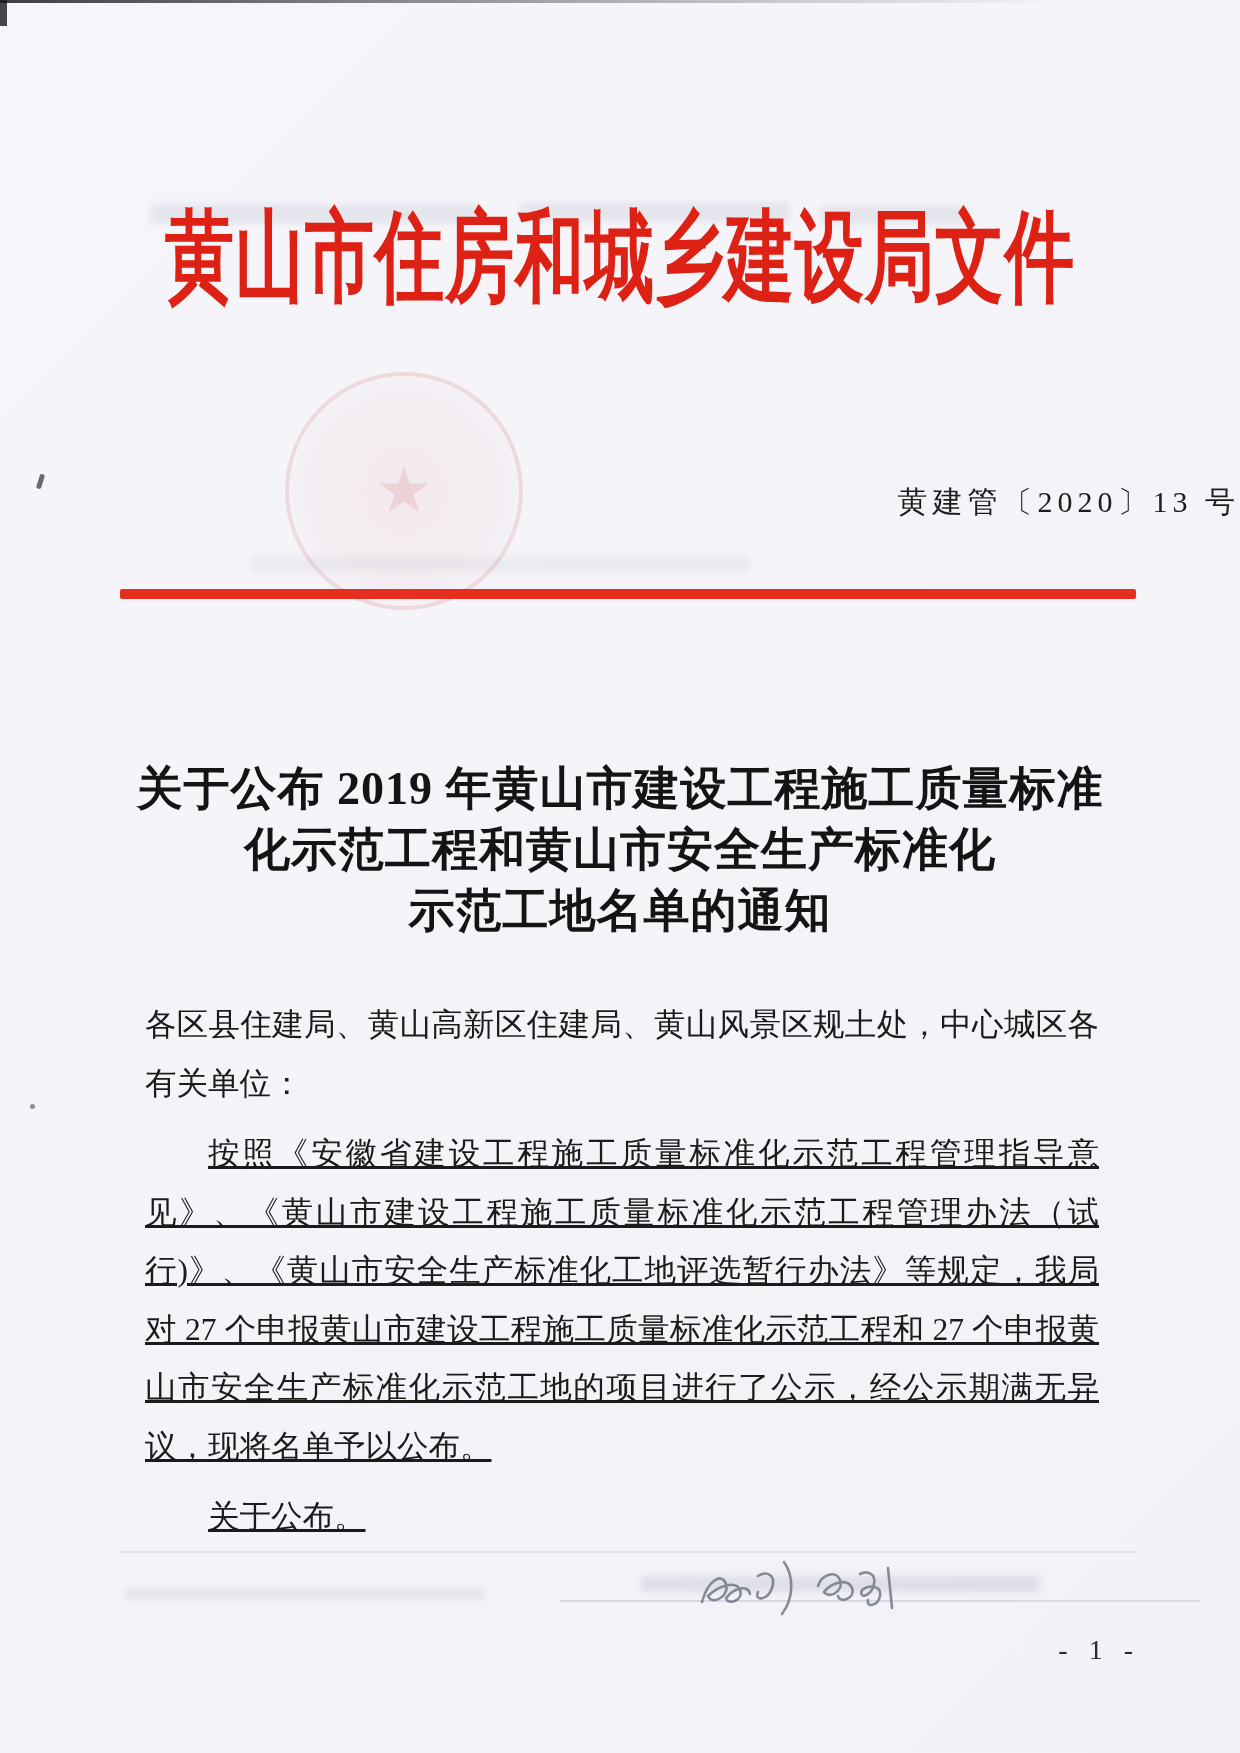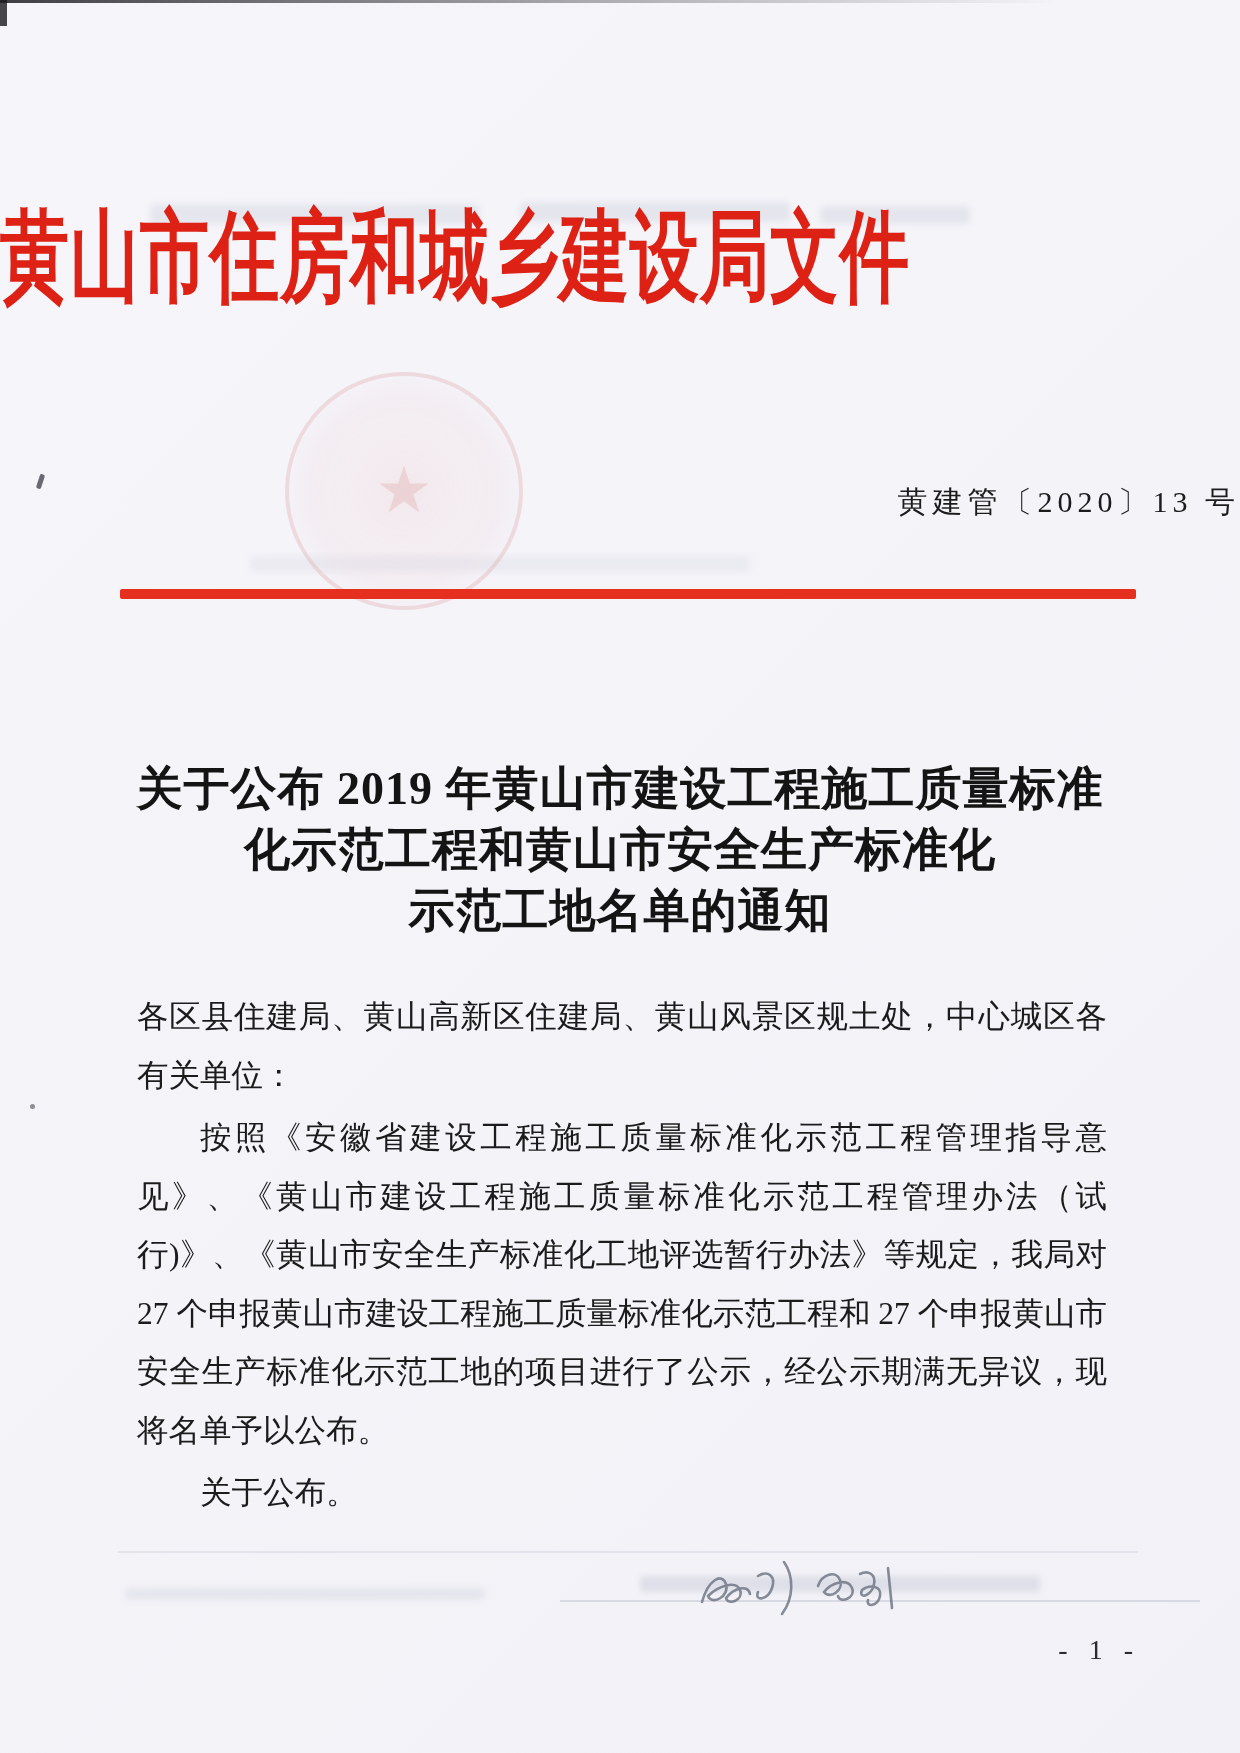--- a/index.html
+++ b/index.html
@@ -38,21 +38,21 @@
     position: absolute; background: #aeb2c4; opacity: .22;
     filter: blur(3px); border-radius: 4px;
   }
   .fold-line {
     position: absolute; height: 2px; background: #c3c5d1; opacity: .55;
   }
 
   
   .org-title {
     position: absolute; left: 0; top: 216px; width: 100%;
-    text-align: left;
+    text-align: center;
     color: var(--header-red, #dd2114);
     font-size: 69px; font-weight: 700; letter-spacing: 1px;
     font-family: "Liberation Serif", serif;
   }
   .org-title .stretch { display: inline-block; transform: scaleY(1.45); transform-origin: 50% 60%; }
 
   .doc-number {
     position: absolute; left: 0; top: 482px; width: 100%;
     text-align: right; color: #1c1c1c;
     font-size: 30px; letter-spacing: 5px;
@@ -83,22 +83,22 @@
     font-family: "Liberation Serif", serif;
     margin-top: 36px;
   }
 
   
   .body-text {
     position: absolute; left: 133px; top: 984px; width: 978px;
     color: #1b1b1b; font-size: 31.5px; line-height: 58.5px;
     text-align: justify; text-justify: inter-ideograph;
   }
-  .body-text p { margin: 4px; }
-  .body-text p.indent { text-indent: 2em; }
+  .body-text p { margin: 12px; }
+  .body-text p.indent { text-indent: 2em; text-decoration: underline; }
 
   
   .signature {
     position: absolute; left: 688px; top: 1550px; opacity: .8;
   }
 
   .page-number {
     position: absolute; left: 0; top: 1634px; width: 1140px;
     text-align: right; color: #2b2b33;
     font-size: 28px; letter-spacing: 7px;

